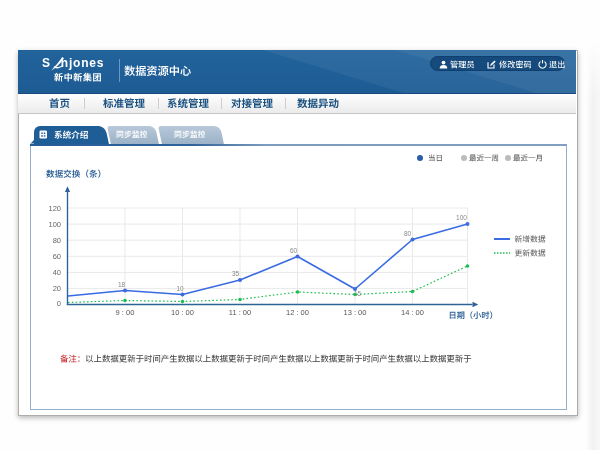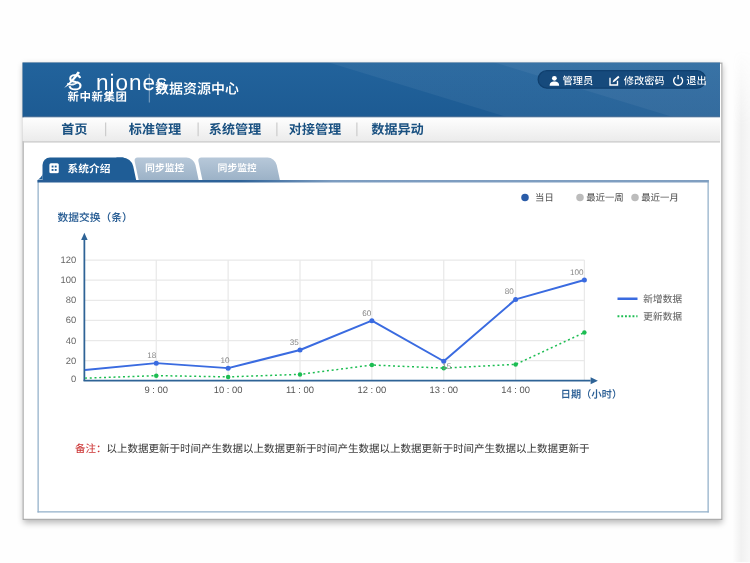--- a/index.html
+++ b/index.html
@@ -10,21 +10,21 @@
 background:linear-gradient(90deg,rgba(130,130,130,0) 0%,rgba(130,130,130,.10) 50%,rgba(130,130,130,.05) 100%);
 -webkit-mask-image:linear-gradient(180deg,transparent 0,#000 60px);"></div>
 <div class="abs" style="left:18px;top:50px;width:560px;height:366px;background:#fff;
  box-shadow:0 2px 5px rgba(0,0,0,.28);border:1px solid #adadad;">
 <div class="abs" style="left:-1px;top:-1px;width:560px;height:366px;">
 <div class="abs" style="left:0;top:0;width:558px;height:44px;
 background:linear-gradient(115deg,#1d5b93 0%,#1f5f97 55%,#2a6ba4 56%,#276added 100%);
 background:linear-gradient(180deg,#22639c,#1d5b93);border-bottom:1px solid #174a7e;">
 <div class="abs" style="left:0;top:0;width:100%;height:100%;
 background:linear-gradient(17deg,rgba(255,255,255,0) 55%,rgba(255,255,255,.055) 55.4%,rgba(255,255,255,.055) 74%,rgba(255,255,255,.10) 74.4%);"></div>
-<div class="abs" style="left:36px;top:5.5px;color:#fff;font-size:18px;font-weight:normal;letter-spacing:0.8px;">S<span style="display:inline-block;width:10px;"></span>njones</div>
+<div class="abs" style="left:24px;top:5.5px;color:#fff;font-size:12px;font-weight:bold;letter-spacing:0.8px;">S<span style="display:inline-block;width:10px;"></span>njones</div>
         <svg class="abs" style="left:33px;top:6.5px" width="13" height="14" viewBox="0 0 13 14">
           <path d="M11.2 0 L13 1.2 C9.5 6.2 5.2 10.8 0.3 13.4 C4.5 8.9 8.2 4.6 11.2 0 Z" fill="#fff"></path>
           <path d="M3.2 9.2 C5.5 10.6 8.6 10.2 11.4 8.0 L11.9 8.9 C8.8 11.7 5.1 12.1 2.4 10.3 Z" fill="#fff" opacity="0.95"></path>
         </svg>
 <svg style="position:absolute;left:36.0px;top:20.3px;" width="48.0" height="13.3" viewBox="0 0 48.0 13.3">
           <path d="M5.5 5.9H8.9V6.9H5.5ZM0.5 3.8H4.6V4.7H0.5ZM0.4 7.4H4.6V8.4H0.4ZM0.3 5.8H4.8V6.7H0.3ZM7.0 6.4H8.0V11.5H7.0ZM1.0 4.8 1.8 4.6Q2.0 4.9 2.1 5.2Q2.2 5.5 2.2 5.7L1.3 5.9Q1.3 5.7 1.2 5.4Q1.1 5.1 1.0 4.8ZM3.2 4.6 4.2 4.8Q4.1 5.2 3.9 5.5Q3.8 5.9 3.7 6.1L2.8 5.9Q2.9 5.7 2.9 5.5Q3.0 5.3 3.1 5.0Q3.2 4.8 3.2 4.6ZM7.8 2.9 8.7 3.8Q8.2 3.9 7.6 4.1Q7.1 4.2 6.5 4.4Q5.9 4.5 5.4 4.6Q5.3 4.4 5.2 4.1Q5.1 3.9 5.0 3.7Q5.6 3.6 6.1 3.5Q6.6 3.4 7.0 3.2Q7.5 3.1 7.8 2.9ZM1.8 3.0 2.8 2.8Q2.9 3.1 3.1 3.5Q3.2 3.8 3.3 4.1L2.2 4.3Q2.2 4.1 2.1 3.7Q1.9 3.3 1.8 3.0ZM2.1 6.4H3.1V10.3Q3.1 10.7 3.0 10.9Q3.0 11.1 2.7 11.2Q2.5 11.3 2.3 11.3Q2.0 11.3 1.6 11.3Q1.6 11.1 1.5 10.9Q1.4 10.6 1.3 10.4Q1.5 10.4 1.7 10.4Q1.9 10.4 2.0 10.4Q2.1 10.4 2.1 10.3ZM5.0 3.7H6.1V7.0Q6.1 7.5 6.0 8.1Q6.0 8.7 5.9 9.3Q5.8 9.9 5.6 10.4Q5.5 10.9 5.2 11.4Q5.1 11.3 4.9 11.2Q4.8 11.0 4.6 10.9Q4.4 10.8 4.3 10.7Q4.6 10.2 4.8 9.6Q5.0 8.9 5.0 8.2Q5.0 7.6 5.0 7.0ZM3.3 8.9 4.0 8.5Q4.2 8.8 4.4 9.2Q4.6 9.6 4.7 9.8L4.0 10.3Q3.9 10.0 3.7 9.6Q3.5 9.2 3.3 8.9ZM1.0 8.6 1.9 8.8Q1.7 9.3 1.5 9.7Q1.2 10.2 1.0 10.5Q0.8 10.4 0.6 10.2Q0.4 10.1 0.2 10.0Q0.5 9.7 0.7 9.3Q0.9 9.0 1.0 8.6Z M10.4 4.5H18.0V9.1H16.9V5.5H11.5V9.1H10.4ZM11.0 7.5H17.5V8.6H11.0ZM13.6 2.9H14.8V11.5H13.6Z M24.7 5.9H28.1V6.9H24.7ZM19.7 3.8H23.8V4.7H19.7ZM19.6 7.4H23.8V8.4H19.6ZM19.5 5.8H24.0V6.7H19.5ZM26.2 6.4H27.2V11.5H26.2ZM20.2 4.8 21.0 4.6Q21.2 4.9 21.3 5.2Q21.4 5.5 21.4 5.7L20.5 5.9Q20.5 5.7 20.4 5.4Q20.3 5.1 20.2 4.8ZM22.4 4.6 23.4 4.8Q23.3 5.2 23.1 5.5Q23.0 5.9 22.9 6.1L22.0 5.9Q22.1 5.7 22.1 5.5Q22.2 5.3 22.3 5.0Q22.4 4.8 22.4 4.6ZM27.0 2.9 27.9 3.8Q27.4 3.9 26.8 4.1Q26.3 4.2 25.7 4.4Q25.1 4.5 24.6 4.6Q24.5 4.4 24.4 4.1Q24.3 3.9 24.2 3.7Q24.8 3.6 25.3 3.5Q25.8 3.4 26.2 3.2Q26.7 3.1 27.0 2.9ZM21.0 3.0 22.0 2.8Q22.1 3.1 22.3 3.5Q22.4 3.8 22.5 4.1L21.4 4.3Q21.4 4.1 21.3 3.7Q21.1 3.3 21.0 3.0ZM21.3 6.4H22.3V10.3Q22.3 10.7 22.2 10.9Q22.2 11.1 21.9 11.2Q21.7 11.3 21.5 11.3Q21.2 11.3 20.8 11.3Q20.8 11.1 20.7 10.9Q20.6 10.6 20.5 10.4Q20.7 10.4 20.9 10.4Q21.1 10.4 21.2 10.4Q21.3 10.4 21.3 10.3ZM24.2 3.7H25.3V7.0Q25.3 7.5 25.2 8.1Q25.2 8.7 25.1 9.3Q25.0 9.9 24.8 10.4Q24.7 10.9 24.4 11.4Q24.3 11.3 24.1 11.2Q24.0 11.0 23.8 10.9Q23.6 10.8 23.5 10.7Q23.8 10.2 24.0 9.6Q24.2 8.9 24.2 8.2Q24.2 7.6 24.2 7.0ZM22.5 8.9 23.2 8.5Q23.4 8.8 23.6 9.2Q23.8 9.6 23.9 9.8L23.2 10.3Q23.1 10.0 22.9 9.6Q22.7 9.2 22.5 8.9ZM20.2 8.6 21.1 8.8Q20.9 9.3 20.7 9.7Q20.4 10.2 20.2 10.5Q20.0 10.4 19.8 10.2Q19.6 10.1 19.4 10.0Q19.7 9.7 19.9 9.3Q20.1 9.0 20.2 8.6Z M29.2 8.6H37.6V9.5H29.2ZM31.1 5.0H36.7V5.7H31.1ZM31.1 6.1H36.7V6.8H31.1ZM33.2 4.3H34.3V7.5H33.2ZM32.8 8.1H33.9V11.5H32.8ZM32.7 8.9 33.6 9.3Q33.2 9.6 32.8 10.0Q32.3 10.3 31.8 10.6Q31.3 10.8 30.7 11.1Q30.2 11.3 29.6 11.4Q29.5 11.2 29.3 11.0Q29.1 10.7 28.9 10.5Q29.5 10.4 30.0 10.2Q30.5 10.1 31.1 9.9Q31.6 9.6 32.0 9.4Q32.4 9.1 32.7 8.9ZM34.1 8.9Q34.4 9.1 34.8 9.4Q35.2 9.6 35.7 9.8Q36.2 10.0 36.7 10.2Q37.3 10.4 37.8 10.5Q37.7 10.6 37.5 10.8Q37.4 10.9 37.3 11.1Q37.2 11.3 37.1 11.4Q36.6 11.2 36.0 11.0Q35.5 10.8 35.0 10.5Q34.5 10.3 34.0 9.9Q33.6 9.6 33.2 9.3ZM31.2 2.8 32.3 3.1Q31.8 3.8 31.2 4.6Q30.6 5.4 29.8 6.0Q29.7 5.9 29.5 5.8Q29.4 5.6 29.3 5.5Q29.1 5.4 29.0 5.3Q29.5 5.0 29.9 4.5Q30.3 4.1 30.7 3.7Q31.0 3.2 31.2 2.8ZM33.1 3.1 34.1 2.8Q34.2 3.1 34.4 3.4Q34.5 3.7 34.6 4.0L33.5 4.3Q33.5 4.1 33.3 3.7Q33.2 3.4 33.1 3.1ZM30.6 7.2H37.3V8.0H30.6ZM31.4 3.7H37.1V4.6H31.4V8.3H30.3V4.3L30.8 3.7Z M39.1 3.2H46.9V11.5H45.7V4.2H40.2V11.5H39.1ZM39.7 10.2H46.4V11.2H39.7ZM40.6 5.5H45.4V6.5H40.6ZM43.2 4.5H44.3V8.8Q44.3 9.2 44.2 9.4Q44.1 9.6 43.9 9.7Q43.7 9.9 43.4 9.9Q43.0 9.9 42.6 9.9Q42.6 9.7 42.5 9.4Q42.4 9.1 42.3 8.9Q42.5 8.9 42.8 8.9Q43.0 8.9 43.1 8.9Q43.2 8.9 43.2 8.9Q43.2 8.9 43.2 8.8ZM43.3 5.8 44.2 6.4Q43.8 7.0 43.3 7.5Q42.7 8.1 42.2 8.5Q41.6 8.9 41.0 9.2Q40.9 9.0 40.7 8.8Q40.5 8.6 40.4 8.4Q40.9 8.2 41.4 7.8Q42.0 7.4 42.5 6.8Q43.0 6.3 43.3 5.8Z" fill="#ffffff"></path>
         </svg>
 <div class="abs" style="left:101px;top:9px;width:1px;height:23px;background:rgba(255,255,255,.35);"></div>
 <svg style="position:absolute;left:105.5px;top:11.5px;" width="67.2" height="16.2" viewBox="0 0 67.2 16.2">
           <path d="M0.7 9.3H5.0V10.3H0.7ZM0.5 5.5H6.0V6.5H0.5ZM4.8 3.7 5.8 4.1Q5.6 4.4 5.3 4.8Q5.0 5.2 4.8 5.5L4.0 5.1Q4.2 4.9 4.3 4.7Q4.5 4.4 4.6 4.1Q4.7 3.9 4.8 3.7ZM2.7 3.5H3.8V8.5H2.7ZM0.8 4.1 1.7 3.7Q1.9 4.0 2.1 4.4Q2.3 4.8 2.4 5.1L1.5 5.5Q1.4 5.2 1.2 4.8Q1.0 4.4 0.8 4.1ZM2.7 5.9 3.5 6.4Q3.2 6.8 2.8 7.3Q2.4 7.7 1.9 8.1Q1.4 8.5 0.9 8.8Q0.8 8.6 0.6 8.3Q0.5 8.1 0.3 7.9Q0.8 7.7 1.2 7.4Q1.7 7.1 2.1 6.7Q2.5 6.3 2.7 5.9ZM3.6 6.2Q3.8 6.2 4.1 6.4Q4.4 6.6 4.7 6.8Q5.0 7.0 5.3 7.1Q5.5 7.3 5.7 7.4L5.0 8.2Q4.9 8.1 4.6 7.9Q4.4 7.6 4.1 7.4Q3.8 7.2 3.5 7.0Q3.3 6.8 3.1 6.7ZM6.8 5.6H10.7V6.7H6.8ZM6.9 3.6 8.0 3.7Q7.8 4.8 7.6 5.9Q7.3 6.9 7.0 7.8Q6.6 8.7 6.1 9.4Q6.0 9.3 5.9 9.1Q5.7 9.0 5.6 8.9Q5.4 8.7 5.3 8.6Q5.7 8.0 6.0 7.2Q6.3 6.4 6.6 5.5Q6.8 4.6 6.9 3.6ZM8.9 6.3 10.0 6.4Q9.8 8.3 9.3 9.7Q8.8 11.2 7.9 12.2Q7.0 13.3 5.7 14.0Q5.6 13.9 5.5 13.7Q5.4 13.5 5.3 13.3Q5.1 13.1 5.0 13.0Q6.3 12.5 7.1 11.5Q7.9 10.6 8.3 9.3Q8.7 8.0 8.9 6.3ZM7.4 6.5Q7.7 7.9 8.1 9.2Q8.6 10.5 9.3 11.4Q10.0 12.4 11.0 12.9Q10.8 13.1 10.5 13.4Q10.3 13.6 10.2 13.9Q9.1 13.2 8.4 12.1Q7.7 11.1 7.2 9.7Q6.7 8.3 6.4 6.7ZM1.0 11.3 1.7 10.6Q2.3 10.9 3.0 11.2Q3.6 11.5 4.2 11.8Q4.8 12.2 5.2 12.4L4.5 13.2Q4.1 12.9 3.5 12.6Q2.9 12.2 2.3 11.9Q1.6 11.6 1.0 11.3ZM4.6 9.3H4.8L5.0 9.2L5.7 9.5Q5.3 10.7 4.6 11.6Q3.9 12.5 3.0 13.0Q2.0 13.6 0.9 13.9Q0.8 13.7 0.6 13.4Q0.5 13.2 0.3 13.0Q1.4 12.8 2.2 12.3Q3.1 11.9 3.7 11.1Q4.4 10.4 4.6 9.4ZM1.0 11.3Q1.2 11.0 1.5 10.5Q1.8 10.0 2.0 9.5Q2.3 9.1 2.4 8.6L3.5 8.8Q3.3 9.3 3.1 9.8Q2.8 10.3 2.5 10.7Q2.3 11.2 2.1 11.6Z M16.1 4.0H21.6V7.1H16.1V6.1H20.5V5.0H16.1ZM15.5 4.0H16.7V7.4Q16.7 8.1 16.6 9.0Q16.6 9.8 16.4 10.7Q16.3 11.6 16.0 12.5Q15.7 13.3 15.3 14.0Q15.2 13.9 15.0 13.7Q14.8 13.6 14.6 13.5Q14.4 13.3 14.3 13.3Q14.7 12.7 15.0 11.9Q15.2 11.2 15.3 10.4Q15.4 9.6 15.5 8.8Q15.5 8.0 15.5 7.4ZM16.1 8.2H22.0V9.2H16.1ZM17.1 12.6H21.1V13.6H17.1ZM18.5 7.0H19.6V10.8H18.5ZM16.6 10.4H21.7V13.9H20.6V11.4H17.7V14.0H16.6ZM11.5 9.3Q12.1 9.1 13.1 8.8Q14.0 8.6 15.0 8.3L15.2 9.4Q14.3 9.7 13.4 9.9Q12.5 10.2 11.7 10.4ZM11.6 5.7H15.1V6.8H11.6ZM12.9 3.5H14.0V12.5Q14.0 13.0 13.9 13.2Q13.8 13.5 13.5 13.6Q13.3 13.7 12.9 13.8Q12.6 13.8 12.0 13.8Q12.0 13.6 11.9 13.3Q11.8 13.0 11.7 12.7Q12.0 12.7 12.3 12.7Q12.6 12.7 12.7 12.7Q12.8 12.7 12.8 12.7Q12.9 12.7 12.9 12.5Z M23.2 4.6 23.8 3.8Q24.2 4.0 24.7 4.2Q25.1 4.3 25.5 4.6Q25.9 4.8 26.2 5.0L25.5 5.9Q25.3 5.7 24.9 5.5Q24.5 5.2 24.1 5.0Q23.6 4.8 23.2 4.6ZM22.9 7.3Q23.5 7.1 24.4 6.8Q25.3 6.5 26.2 6.3L26.4 7.3Q25.6 7.6 24.8 7.9Q23.9 8.1 23.3 8.4ZM27.7 3.6 28.8 3.7Q28.5 4.5 28.0 5.3Q27.6 6.1 26.8 6.7Q26.7 6.6 26.6 6.4Q26.4 6.3 26.3 6.1Q26.1 6.0 26.0 5.9Q26.6 5.4 27.0 4.8Q27.5 4.2 27.7 3.6ZM28.0 4.5H31.9V5.4H27.4ZM31.7 4.5H31.9L32.0 4.4L32.9 4.7Q32.7 5.1 32.5 5.7Q32.3 6.2 32.1 6.5L31.1 6.2Q31.2 5.9 31.4 5.5Q31.5 5.0 31.7 4.6ZM24.3 8.8H31.9V11.8H30.6V9.9H25.5V11.9H24.3ZM27.5 10.2H28.6Q28.5 11.0 28.2 11.6Q27.9 12.2 27.3 12.7Q26.7 13.1 25.8 13.5Q24.8 13.8 23.4 14.0Q23.3 13.8 23.2 13.7Q23.1 13.5 23.0 13.3Q22.9 13.1 22.8 13.0Q24.2 12.8 25.0 12.6Q25.9 12.4 26.4 12.0Q26.8 11.7 27.1 11.2Q27.3 10.8 27.5 10.2ZM28.1 12.4 28.8 11.5Q29.3 11.6 29.9 11.8Q30.4 12.0 31.0 12.2Q31.6 12.4 32.1 12.6Q32.6 12.8 33.0 13.0L32.2 13.9Q31.9 13.8 31.4 13.5Q30.9 13.3 30.3 13.1Q29.8 12.9 29.2 12.7Q28.6 12.5 28.1 12.4ZM29.1 4.9H30.3Q30.2 5.6 29.9 6.1Q29.7 6.7 29.3 7.2Q28.9 7.7 28.3 8.1Q27.7 8.5 26.7 8.7Q26.6 8.6 26.5 8.3Q26.3 8.0 26.1 7.9Q26.9 7.7 27.5 7.3Q28.0 7.0 28.3 6.6Q28.6 6.3 28.8 5.8Q29.0 5.4 29.1 4.9ZM30.0 5.6Q30.2 6.1 30.7 6.5Q31.2 7.0 31.8 7.3Q32.4 7.5 33.1 7.7Q32.9 7.9 32.7 8.1Q32.5 8.4 32.4 8.6Q31.6 8.4 31.0 8.0Q30.4 7.6 29.9 7.1Q29.4 6.5 29.1 5.8Z M37.7 4.1H44.3V5.2H37.7ZM37.3 4.1H38.5V7.2Q38.5 7.9 38.4 8.8Q38.4 9.7 38.2 10.6Q38.1 11.5 37.8 12.4Q37.5 13.3 37.0 14.0Q36.9 13.9 36.7 13.7Q36.5 13.6 36.3 13.5Q36.1 13.4 35.9 13.3Q36.4 12.7 36.7 11.9Q37.0 11.1 37.1 10.3Q37.2 9.4 37.3 8.7Q37.3 7.9 37.3 7.2ZM40.0 8.6V9.4H42.8V8.6ZM40.0 7.1V7.8H42.8V7.1ZM39.0 6.2H44.0V10.2H39.0ZM39.2 10.7 40.3 11.0Q40.1 11.4 39.9 11.9Q39.6 12.3 39.4 12.7Q39.2 13.1 38.9 13.3Q38.8 13.3 38.7 13.1Q38.5 13.0 38.3 12.9Q38.1 12.8 38.0 12.8Q38.3 12.4 38.7 11.8Q39.0 11.3 39.2 10.7ZM42.4 11.0 43.4 10.6Q43.6 10.9 43.8 11.3Q44.1 11.7 44.3 12.1Q44.4 12.5 44.6 12.8L43.5 13.2Q43.4 13.0 43.2 12.6Q43.0 12.2 42.8 11.8Q42.6 11.4 42.4 11.0ZM40.8 5.2 42.2 5.4Q42.0 5.8 41.8 6.2Q41.5 6.5 41.4 6.8L40.4 6.5Q40.5 6.2 40.6 5.8Q40.8 5.5 40.8 5.2ZM40.8 9.8H41.9V12.8Q41.9 13.2 41.9 13.4Q41.8 13.7 41.5 13.8Q41.2 13.9 40.8 13.9Q40.4 14.0 39.9 14.0Q39.9 13.7 39.8 13.4Q39.7 13.1 39.6 12.9Q39.9 12.9 40.2 12.9Q40.5 12.9 40.6 12.9Q40.8 12.9 40.8 12.8ZM34.5 4.5 35.2 3.6Q35.5 3.8 35.8 4.0Q36.2 4.2 36.5 4.4Q36.8 4.6 37.1 4.7L36.3 5.7Q36.1 5.5 35.8 5.3Q35.5 5.1 35.1 4.9Q34.8 4.6 34.5 4.5ZM33.9 7.5 34.6 6.6Q34.9 6.8 35.3 7.0Q35.6 7.2 36.0 7.3Q36.3 7.5 36.5 7.7L35.8 8.6Q35.6 8.5 35.3 8.3Q34.9 8.1 34.6 7.9Q34.2 7.6 33.9 7.5ZM34.1 13.2Q34.3 12.7 34.6 12.1Q34.9 11.5 35.2 10.9Q35.5 10.2 35.7 9.5L36.7 10.2Q36.5 10.8 36.2 11.4Q36.0 12.1 35.7 12.7Q35.5 13.3 35.2 13.8Z M45.8 5.5H55.0V11.0H53.7V6.6H47.0V11.0H45.8ZM46.4 9.2H54.4V10.4H46.4ZM49.7 3.5H51.0V14.0H49.7Z M59.3 6.7H60.6V12.0Q60.6 12.4 60.7 12.5Q60.8 12.6 61.2 12.6Q61.3 12.6 61.6 12.6Q61.8 12.6 62.1 12.6Q62.4 12.6 62.6 12.6Q62.9 12.6 63.0 12.6Q63.3 12.6 63.4 12.5Q63.6 12.3 63.7 11.8Q63.7 11.4 63.8 10.4Q63.9 10.5 64.1 10.7Q64.3 10.8 64.5 10.8Q64.7 10.9 64.9 11.0Q64.8 12.0 64.7 12.6Q64.5 13.2 64.1 13.5Q63.7 13.7 63.1 13.7Q63.0 13.7 62.8 13.7Q62.6 13.7 62.3 13.7Q62.1 13.7 61.8 13.7Q61.6 13.7 61.4 13.7Q61.2 13.7 61.1 13.7Q60.4 13.7 60.0 13.6Q59.6 13.4 59.5 13.1Q59.3 12.7 59.3 12.0ZM57.3 7.4 58.5 7.6Q58.4 8.3 58.3 9.2Q58.2 10.0 58.0 10.8Q57.9 11.6 57.7 12.2L56.4 11.7Q56.6 11.1 56.8 10.4Q57.0 9.7 57.1 8.9Q57.3 8.1 57.3 7.4ZM64.3 7.5 65.5 7.1Q65.8 7.7 66.1 8.5Q66.4 9.2 66.6 10.0Q66.8 10.7 66.9 11.3L65.7 11.8Q65.6 11.2 65.4 10.4Q65.2 9.7 64.9 8.9Q64.6 8.2 64.3 7.5ZM59.7 4.6 60.5 3.7Q61.1 4.1 61.6 4.5Q62.2 4.9 62.8 5.3Q63.3 5.8 63.6 6.1L62.8 7.0Q62.5 6.7 61.9 6.3Q61.4 5.8 60.8 5.4Q60.3 4.9 59.7 4.6Z" fill="#ffffff"></path>

